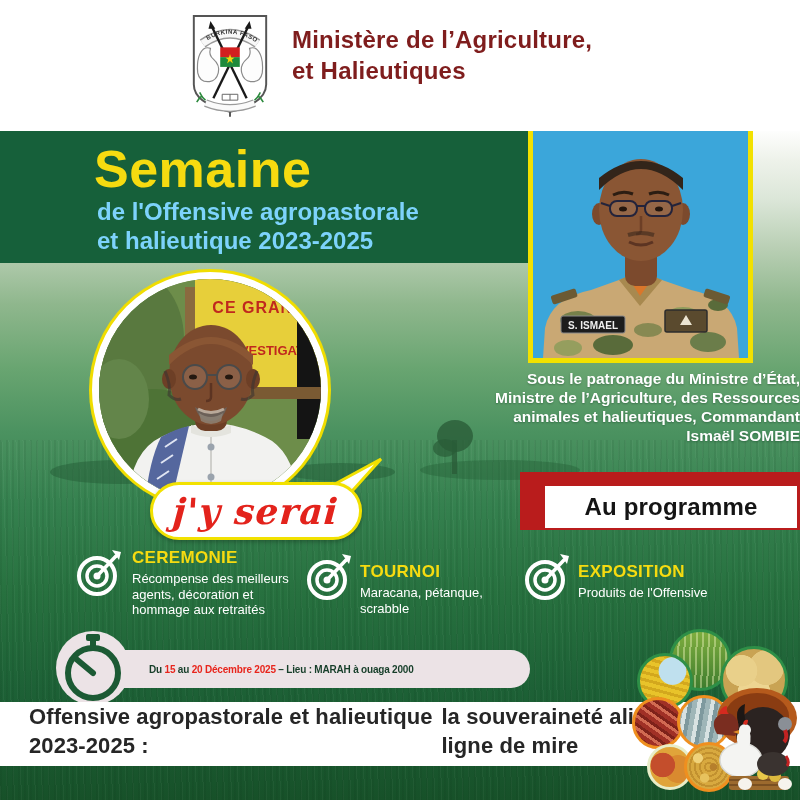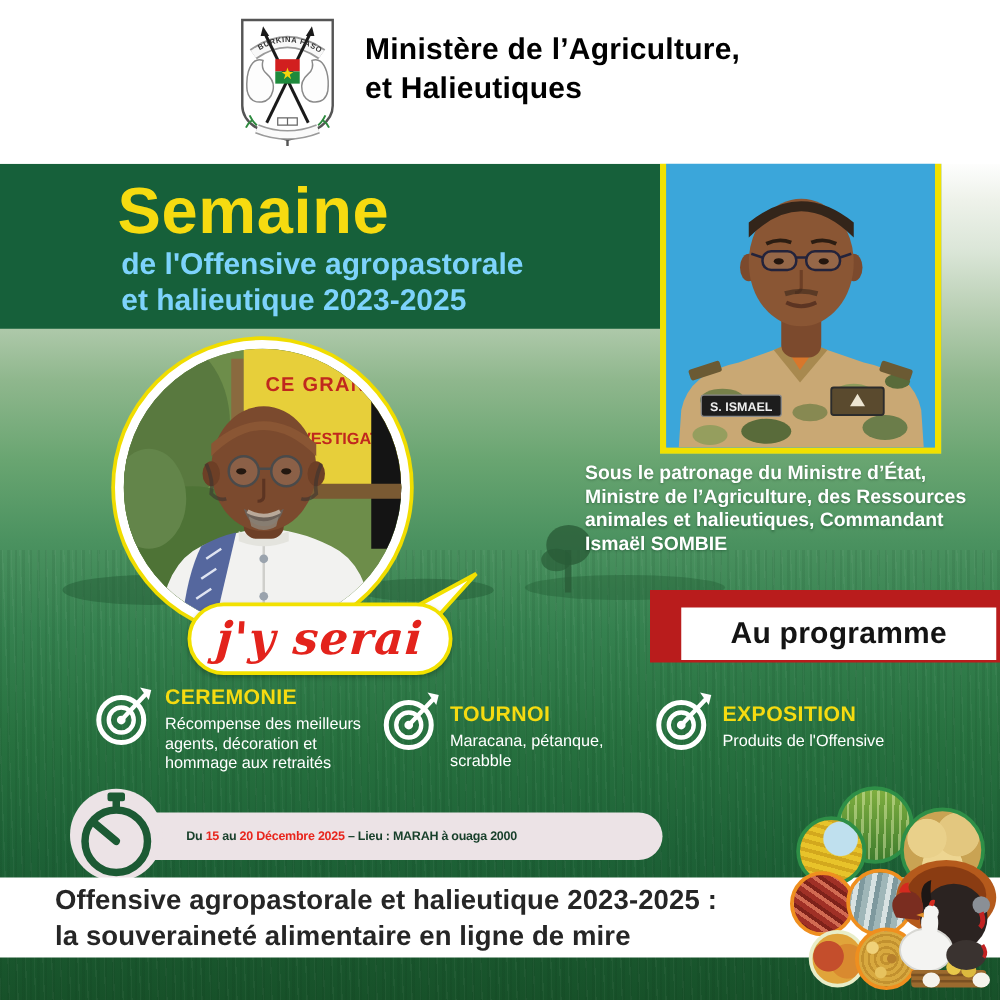--- a/index.html
+++ b/index.html
@@ -11,35 +11,35 @@
   .bg-field { position:absolute; inset:0; z-index:0;
     background:linear-gradient(180deg,#ffffff 0%,#ffffff 16%,#eef2ea 20%,#dbe6d8 25%,#b9cfb4 31%,#8fb78d 38%,#69a571 46%,#4b9260 54%,#35814f 63%,#27713f 74%,#1d6136 86%,#175129 100%);}
   .bg-field::after { content:""; position:absolute; left:0; right:0; top:55%; bottom:0;
     background:repeating-linear-gradient(90deg, rgba(10,40,20,.08) 0 2px, transparent 2px 6px),
                repeating-linear-gradient(88deg, rgba(255,255,255,.04) 0 1px, transparent 1px 7px);}
   .treeline { position:absolute; left:0; top:412px; width:800px; height:75px; z-index:1; }
 
   
   .header { position:absolute; left:0; top:0; width:800px; height:131px; background:#fff; z-index:7; }
   .coat-of-arms { position:absolute; left:186px; top:7px; width:88px; height:112px; }
-  .ministry { position:absolute; left:292px; top:24px; color:#000000; font-size:24px; line-height:31px; font-weight:600; letter-spacing:.2px; }
+  .ministry { position:absolute; left:292px; top:24px; color:#7f1d1d; font-size:24px; line-height:31px; font-weight:600; letter-spacing:.2px; }
   .ministry span { display:block; }
 
   
   .title-band { position:absolute; left:0; top:131px; width:530px; height:132px; background:#16603a; z-index:2; }
   .title-main { position:absolute; left:94px; top:8px; color:#f6db10; font-size:52px; font-weight:800; letter-spacing:.5px; }
   .title-sub { position:absolute; left:97px; top:66px; color:#7dd3fc; font-size:24px; font-weight:700; line-height:29px; }
   .title-sub span { display:block; }
 
   
   .photo-frame { position:absolute; left:528px; top:115px; width:225px; height:248px; border:5px solid #f2e100; background:#3ba6da; z-index:3; }
   .photo-frame svg { display:block; }
 
   
-  .patronage { position:absolute; left:468px; top:369px; width:332px; text-align:left; color:#fff; font-size:15.5px; line-height:19px; font-weight:600; z-index:3; text-shadow:0 1px 2px rgba(0,40,20,.35); }
+  .patronage { position:absolute; left:468px; top:369px; width:332px; text-align:right; color:#fff; font-size:15.5px; line-height:19px; font-weight:600; z-index:3; text-shadow:0 1px 2px rgba(0,40,20,.35); }
   .patronage b { font-weight:800; }
 
   
   .circle-photo { position:absolute; left:92px; top:272px; width:236px; height:236px; border-radius:50%; border:7px solid #fff; box-shadow:0 0 0 3px #f0dd00; overflow:hidden; z-index:5; background:#6d8d4a; }
 
   
   .bubble-tail { position:absolute; left:303px; top:453px; width:88px; height:48px; z-index:6; }
   .bubble { position:absolute; left:150px; top:482px; width:212px; height:58px; background:#fff; border:3px solid #f2e100; border-radius:30px; z-index:6; display:flex; align-items:center; justify-content:center; box-shadow:0 2px 4px rgba(0,0,0,.25); }
   .bubble-text { color:#e3231c; font-family:"DejaVu Serif", serif; font-style:italic; font-weight:bold; font-size:36px; letter-spacing:1px; transform:skewX(-4deg); }
 
@@ -60,21 +60,21 @@
   .item-3 { left:524px; top:552px; width:250px; }
   .item-3 .prog-text { margin-left:8px; width:190px; margin-top:10px; }
 
   
   .date-pill { position:absolute; left:97px; top:650px; width:433px; height:38px; background:#ece3e6; border-radius:19px; z-index:3; display:flex; align-items:center; padding-left:52px; }
   .date-text { font-size:10px; font-weight:700; color:#173f2a; letter-spacing:-.2px; white-space:nowrap; }
   .date-text .red { color:#e8251c; }
   .clock-badge { position:absolute; left:56px; top:631px; width:74px; height:74px; background:#ece3e6; border-radius:50%; z-index:4; }
 
   
-  .footer-band { position:absolute; left:0; top:702px; width:800px; height:64px; background:#fff; z-index:4; display:flex; flex-direction:column; justify-content:center; padding-left:44px; }
+  .footer-band { position:absolute; left:0; top:702px; width:800px; height:64px; background:#fff; z-index:4; display:flex; flex-direction:row; justify-content:center; padding-left:29px; }
   .footer-band span { display:block; color:#262626; font-size:22px; font-weight:800; line-height:29px; letter-spacing:.1px; }
 
   
   .collage { position:absolute; inset:0; z-index:6; pointer-events:none; }
   .c-circle { position:absolute; border-radius:50%; }
   .c-rice { left:669px; top:629px; width:62px; height:62px; border:3px solid #2e8f47;
     background:linear-gradient(180deg,#7fae3f 0%,#57922f 60%,#3f7d2e 100%);
     background-image:repeating-linear-gradient(92deg, rgba(230,240,180,.45) 0 2px, transparent 2px 6px),linear-gradient(180deg,#7fae3f,#3f7d2e);}
   .c-potato { left:720px; top:646px; width:68px; height:68px; border:3px solid #2e8f47;
     background:radial-gradient(circle at 30% 35%, #e9d08a 0 26%, transparent 27%),radial-gradient(circle at 70% 30%, #e3c77f 0 28%, transparent 29%),radial-gradient(circle at 50% 70%, #edd591 0 30%, transparent 31%),#c9a353;}

